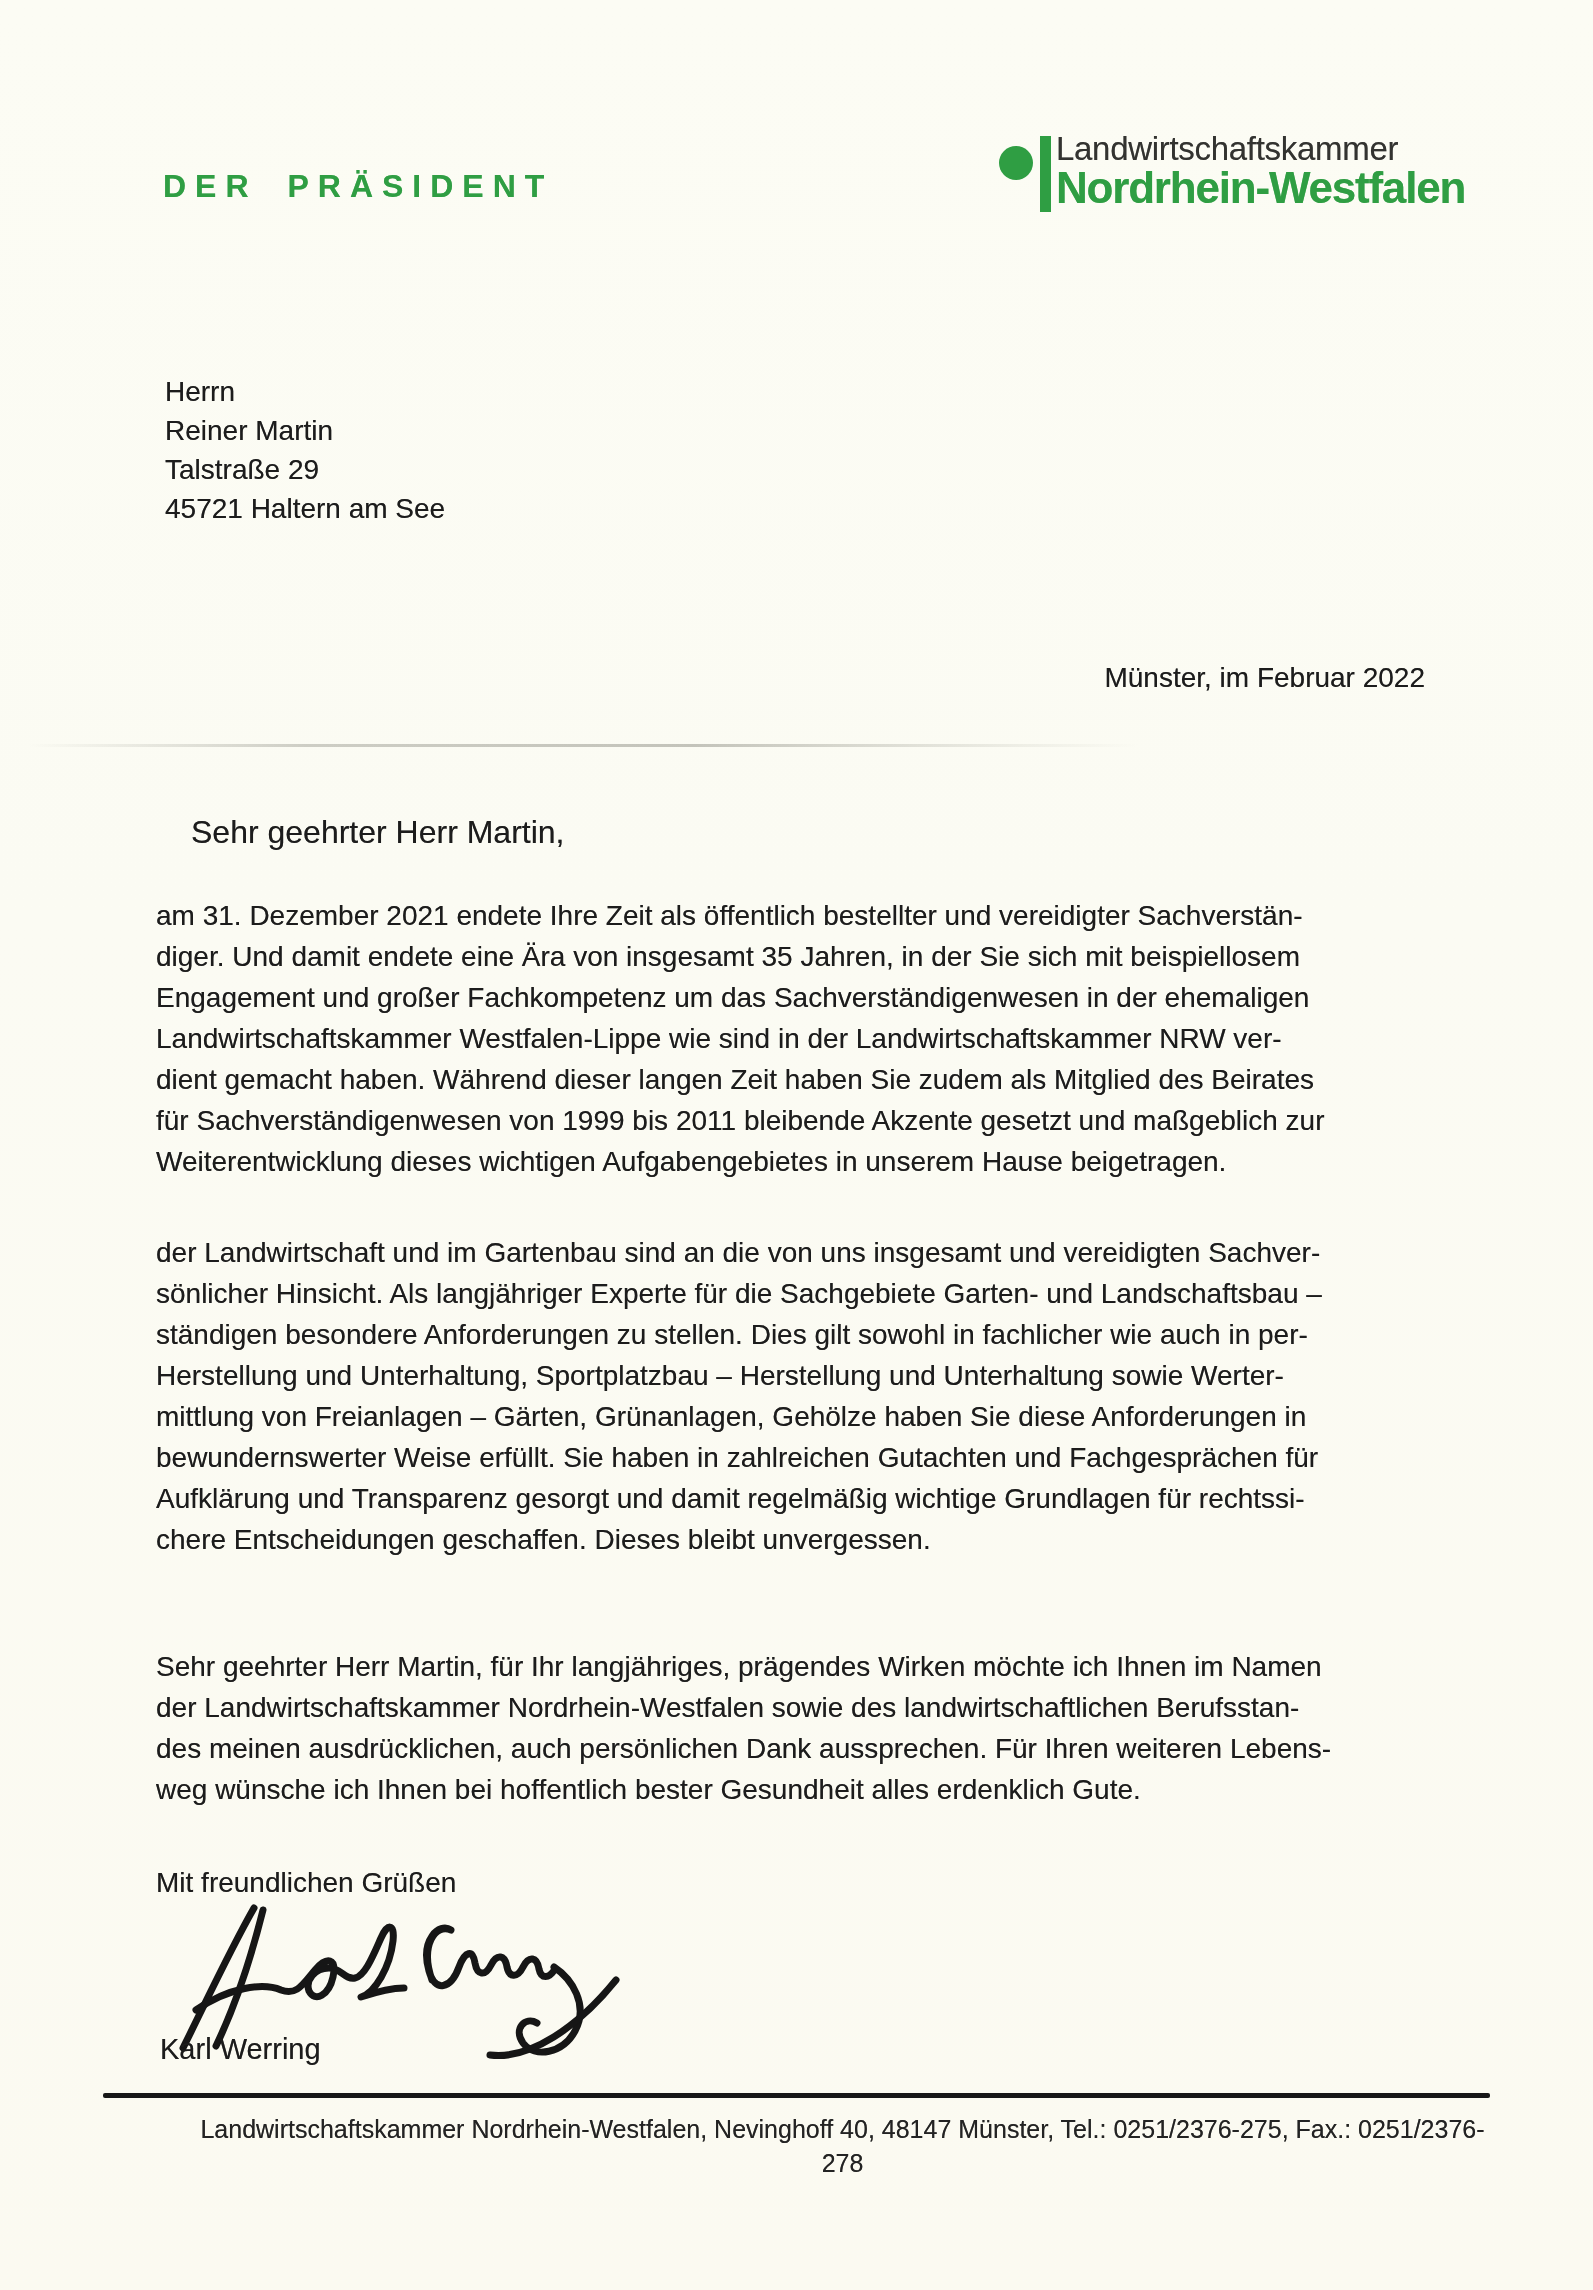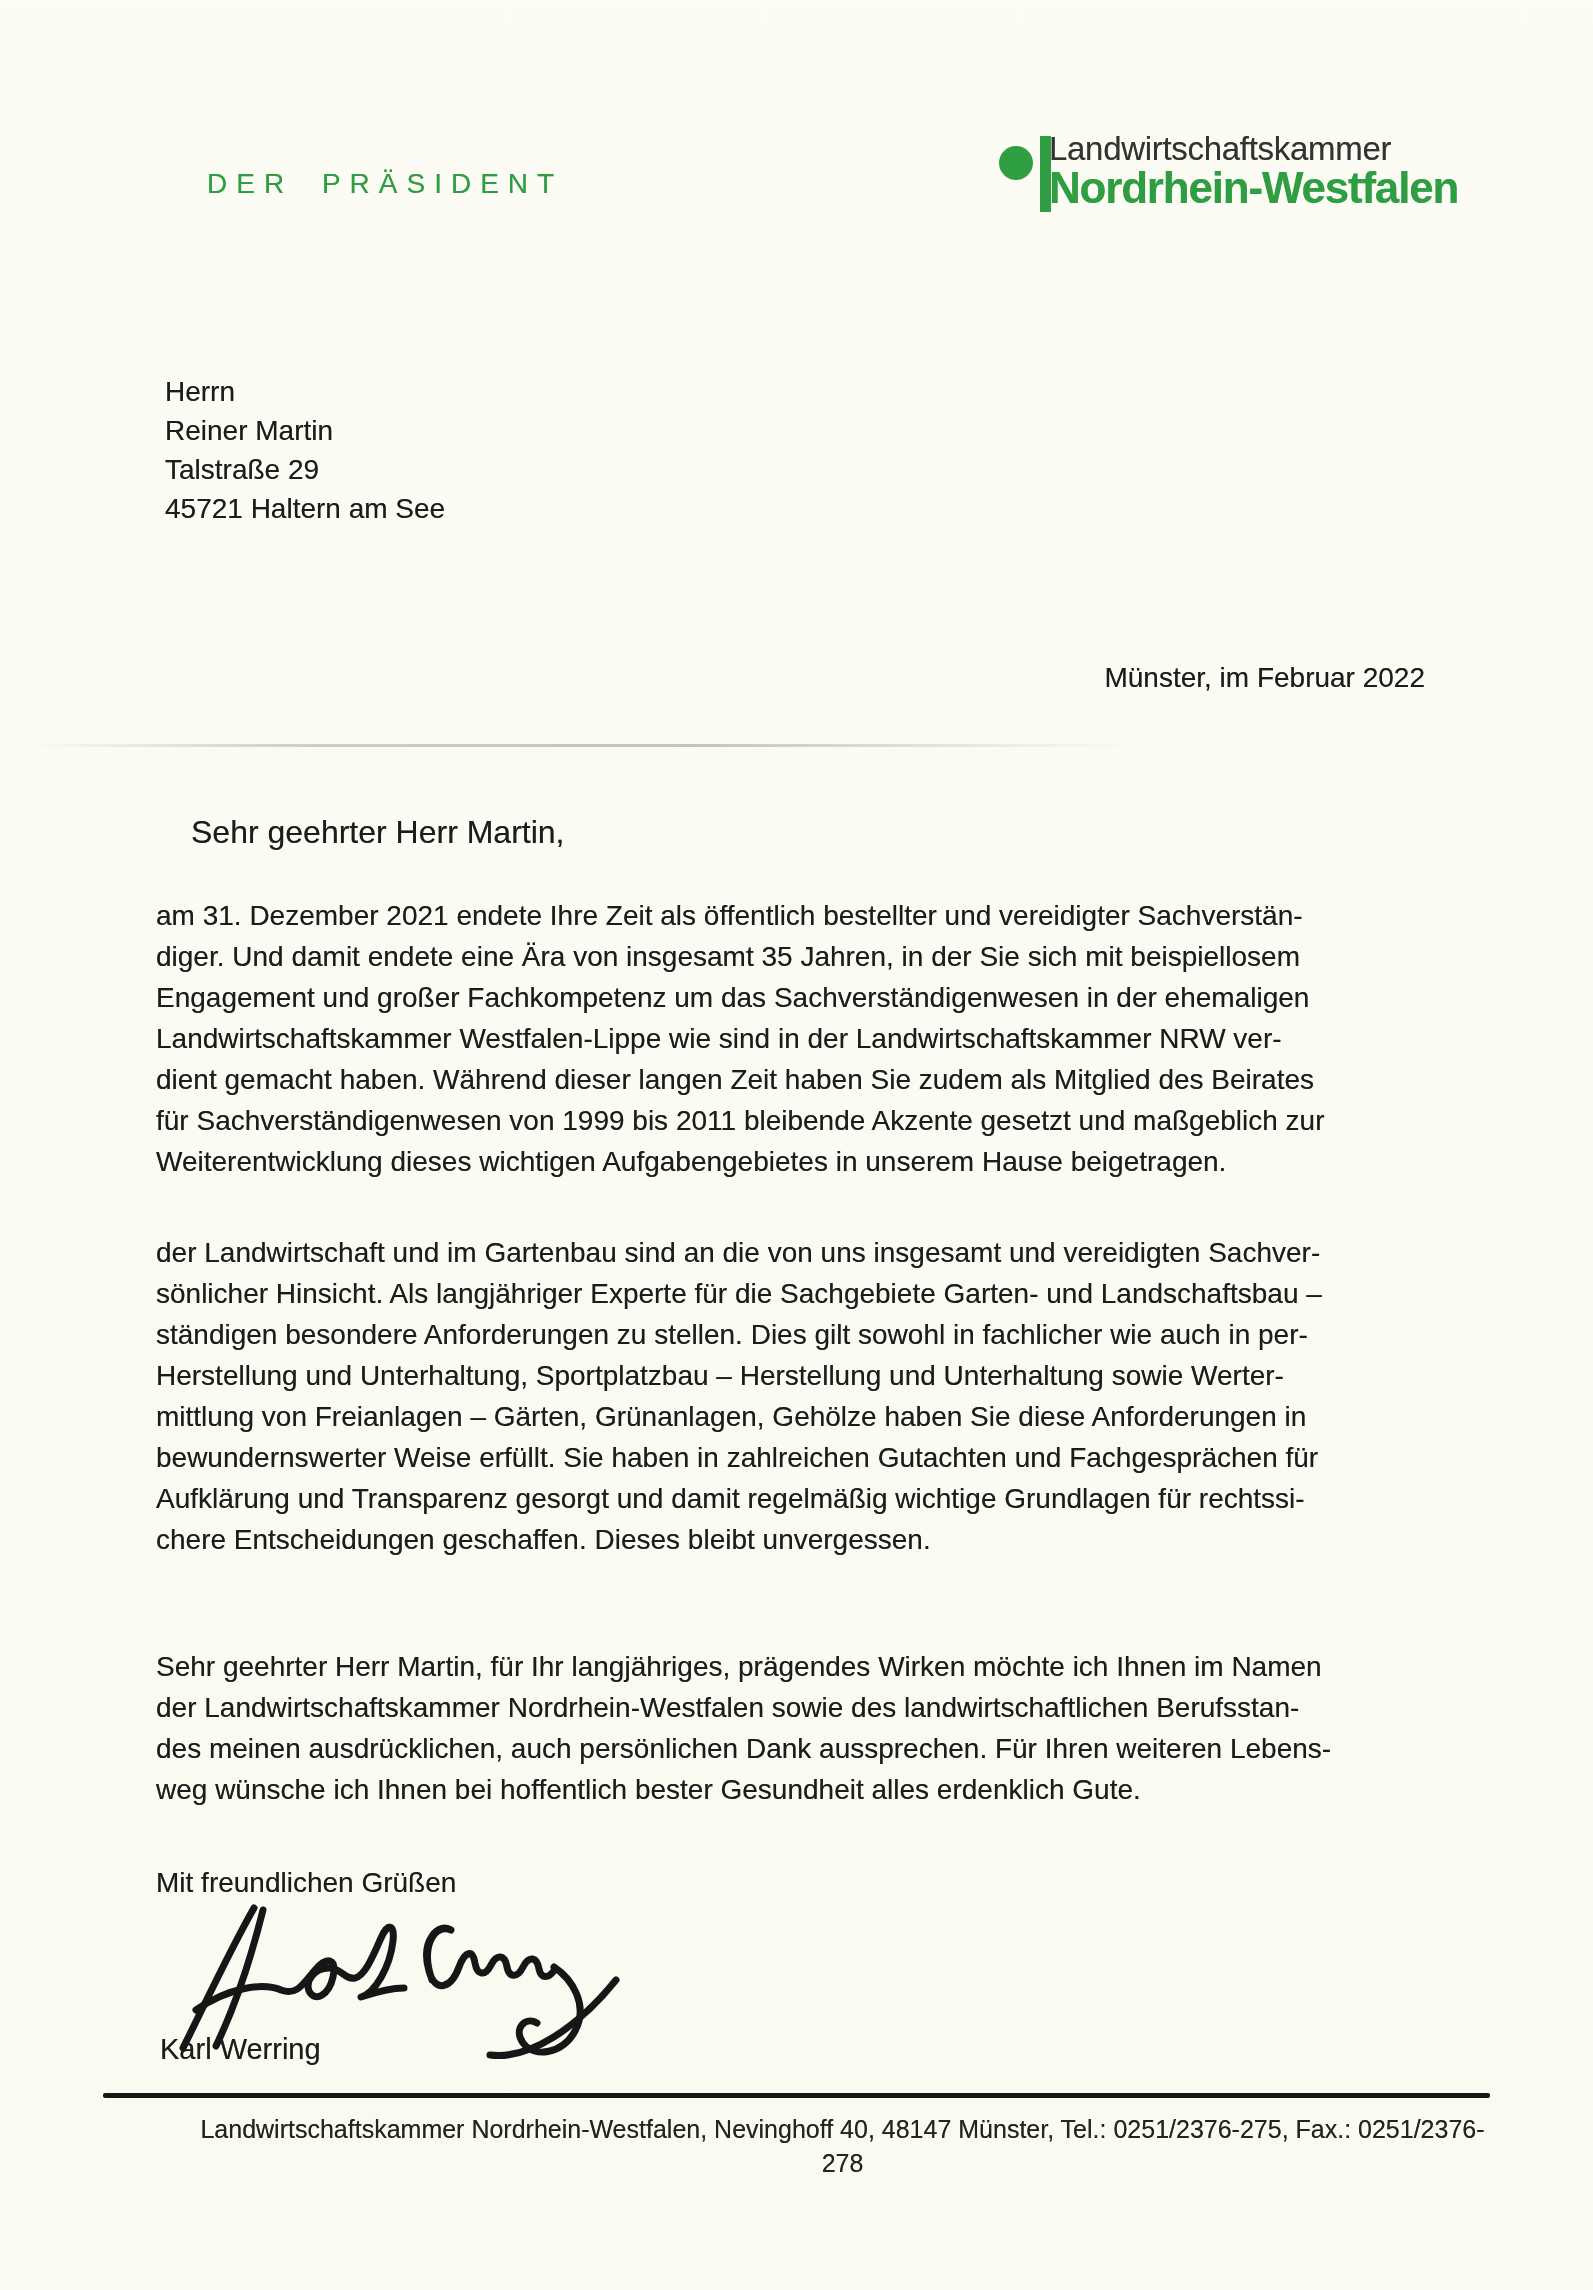--- a/index.html
+++ b/index.html
@@ -13,38 +13,37 @@
     position: relative;
     width: 1593px; height: 2290px;
     background: linear-gradient(180deg, #fcfcf4 0%, #fbfbf3 40%, #fbfaf1 100%);
     overflow: hidden;
   }
   .scan-text { text-shadow: 0 0 0.6px rgba(10,10,10,0.55); }
 
   
   .sender-title {
     position: absolute; left: 163px; top: 168px;
-    font-size: 28px; font-weight: 400;
+    font-size: 32px; font-weight: 700;
     letter-spacing: 9px; word-spacing: 12px;
     color: #2f9e43;
     text-shadow: 0 0 0.5px rgba(47,158,67,0.6);
-    margin-left: 44px;
   }
   .logo { position: absolute; left: 999px; top: 130px; }
   .logo-dot {
     position: absolute; left: 0; top: 16px;
     width: 34px; height: 34px; border-radius: 50%;
     background: #2f9e43;
   }
   .logo-stem {
     position: absolute; left: 41px; top: 6px;
     width: 11px; height: 76px;
     background: #2f9e43;
   }
-  .logo-text { position: absolute; left: 50px; top: 0; white-space: nowrap; }
+  .logo-text { position: absolute; left: 57px; top: 0; white-space: nowrap; }
   .logo-line1 {
     font-size: 33px; line-height: 37px; color: #333330;
     letter-spacing: -0.3px;
     text-shadow: 0 0 0.5px rgba(40,40,40,0.5);
   }
   .logo-line2 {
     font-size: 44px; line-height: 42px; font-weight: 700;
     letter-spacing: -1.2px; color: #2f9e43;
     text-shadow: 0 0 0.6px rgba(47,158,67,0.6);
   }

